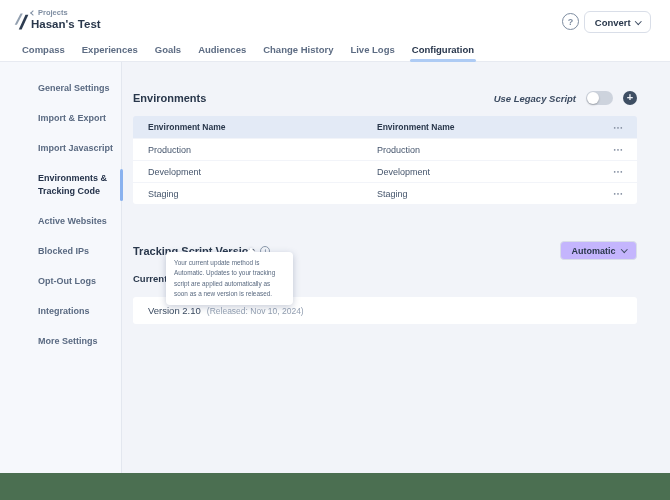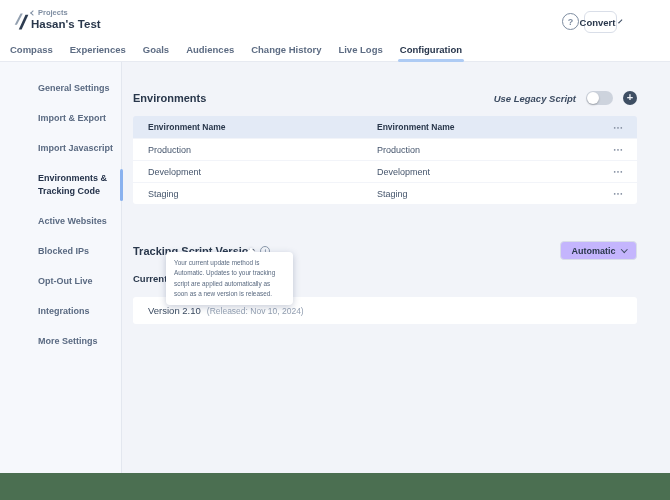--- a/index.html
+++ b/index.html
@@ -13,29 +13,29 @@
   .topbar { position:absolute; top:0; left:0; right:0; height:40px; background:#fff; }
   .logo { position:absolute; left:12px; top:11px; }
   .crumb { position:absolute; left:31px; top:8px; display:flex; align-items:center; gap:3px;
            font-size:7.5px; font-weight:600; color:#7f8ea2; }
   .chev-left { width:4px; height:4px; border-left:1.2px solid #7f8ea2; border-bottom:1.2px solid #7f8ea2;
                transform:rotate(45deg); display:inline-block; }
   .proj-title { position:absolute; left:31px; top:18px; font-size:11.5px; font-weight:700; color:#29374b; }
   .help-btn { position:absolute; left:562px; top:13px; width:17px; height:17px; border:1.3px solid #7d8ca0;
               border-radius:50%; color:#7d8ca0; font-size:9px; font-weight:700;
               display:flex; align-items:center; justify-content:center; background:#fff; }
-  .convert-btn { position:absolute; left:584px; top:11px; width:33px; height:22px; border:1px solid #d9dee8;
+  .convert-btn { position:absolute; left:584px; top:11px; width:67px; height:22px; border:1px solid #d9dee8;
                  border-radius:6px; background:#fff; display:flex; align-items:center; justify-content:center;
                  gap:5px; font-size:9.5px; font-weight:700; color:#29374b; }
   .chev-down { width:4.5px; height:4.5px; border-right:1.4px solid #3c4b61; border-bottom:1.4px solid #3c4b61;
                transform:rotate(45deg); display:inline-block; margin-top:-2px; }
 
   
   .tabbar { position:absolute; top:40px; left:0; right:0; height:22px; background:#fff;
-            border-bottom:1px solid #e7eaf1; display:flex; align-items:flex-end; padding-left:10px; gap:17px;text-align:right; }
+            border-bottom:1px solid #e7eaf1; display:flex; align-items:flex-end; padding-left:22px; gap:17px;text-align:right; }
   .tab { font-size:9.5px; font-weight:600; color:#5d6c83; padding-bottom:6px; position:relative; cursor:default; }
   .tab.active { color:#26344a; font-weight:700; }
   .tab.active::after { content:""; position:absolute; left:-2px; right:-2px; bottom:-1px; height:3px;
                        background:#aecbf4; border-radius:2px; }
 
   
   .sidebar { position:absolute; left:0; top:62px; width:122px; height:411px; background:#f6f8fc;
              border-right:1px solid #e3e7ef; padding-top:20px; }
   .side-item { position:relative; margin-bottom:17px; padding:0 6px 0 38px; font-size:9px; font-weight:600;
                color:#5a6a82; line-height:13px; }
@@ -122,21 +122,21 @@
     <div class="tab active">Configuration</div>
   </div>
 
   <div class="sidebar">
     <div class="side-item">General Settings</div>
     <div class="side-item">Import &amp; Export</div>
     <div class="side-item">Import Javascript</div>
     <div class="side-item active">Environments &amp; Tracking Code</div>
     <div class="side-item">Active Websites</div>
     <div class="side-item">Blocked IPs</div>
-    <div class="side-item">Opt-Out Live</div>
+    <div class="side-item">Opt-Out Logs</div>
     <div class="side-item">Integrations</div>
     <div class="side-item">More Settings</div>
   </div>
 
   <div class="main">
 
     <div class="env-head">
       <div class="sec-title">Environments</div>
       <div class="env-controls">
         <span class="legacy-label">Use Legacy Script</span>

